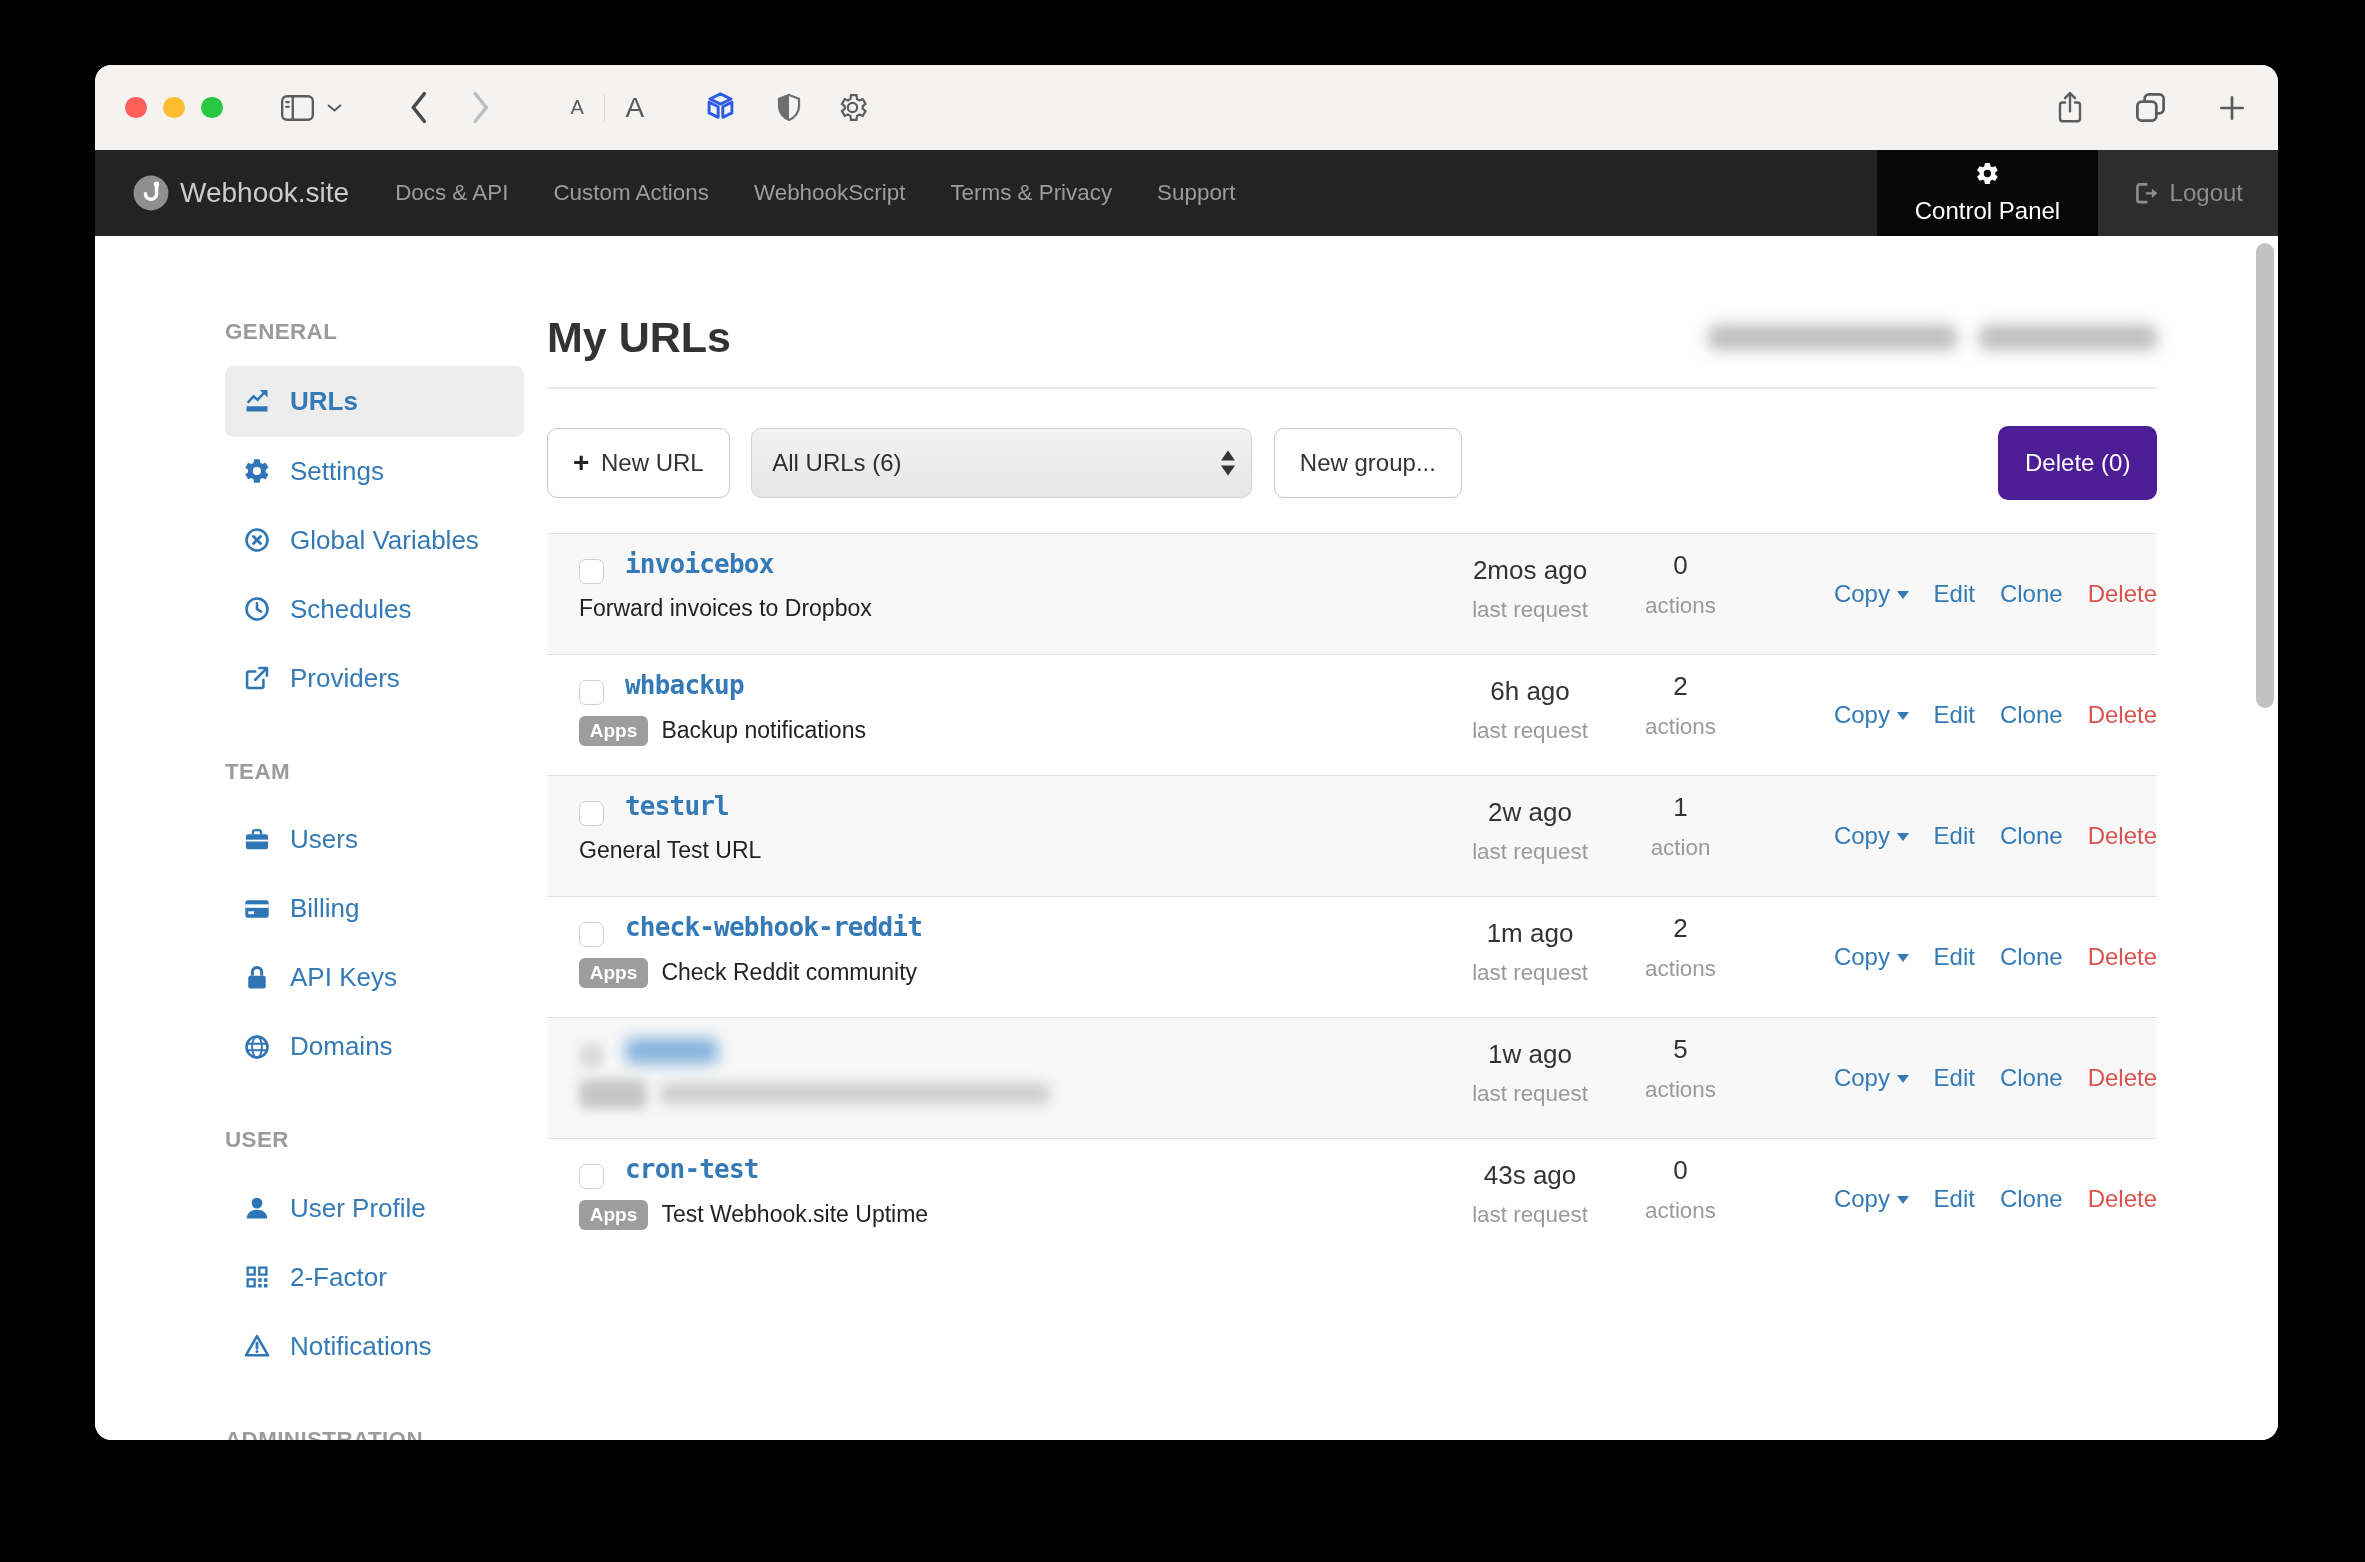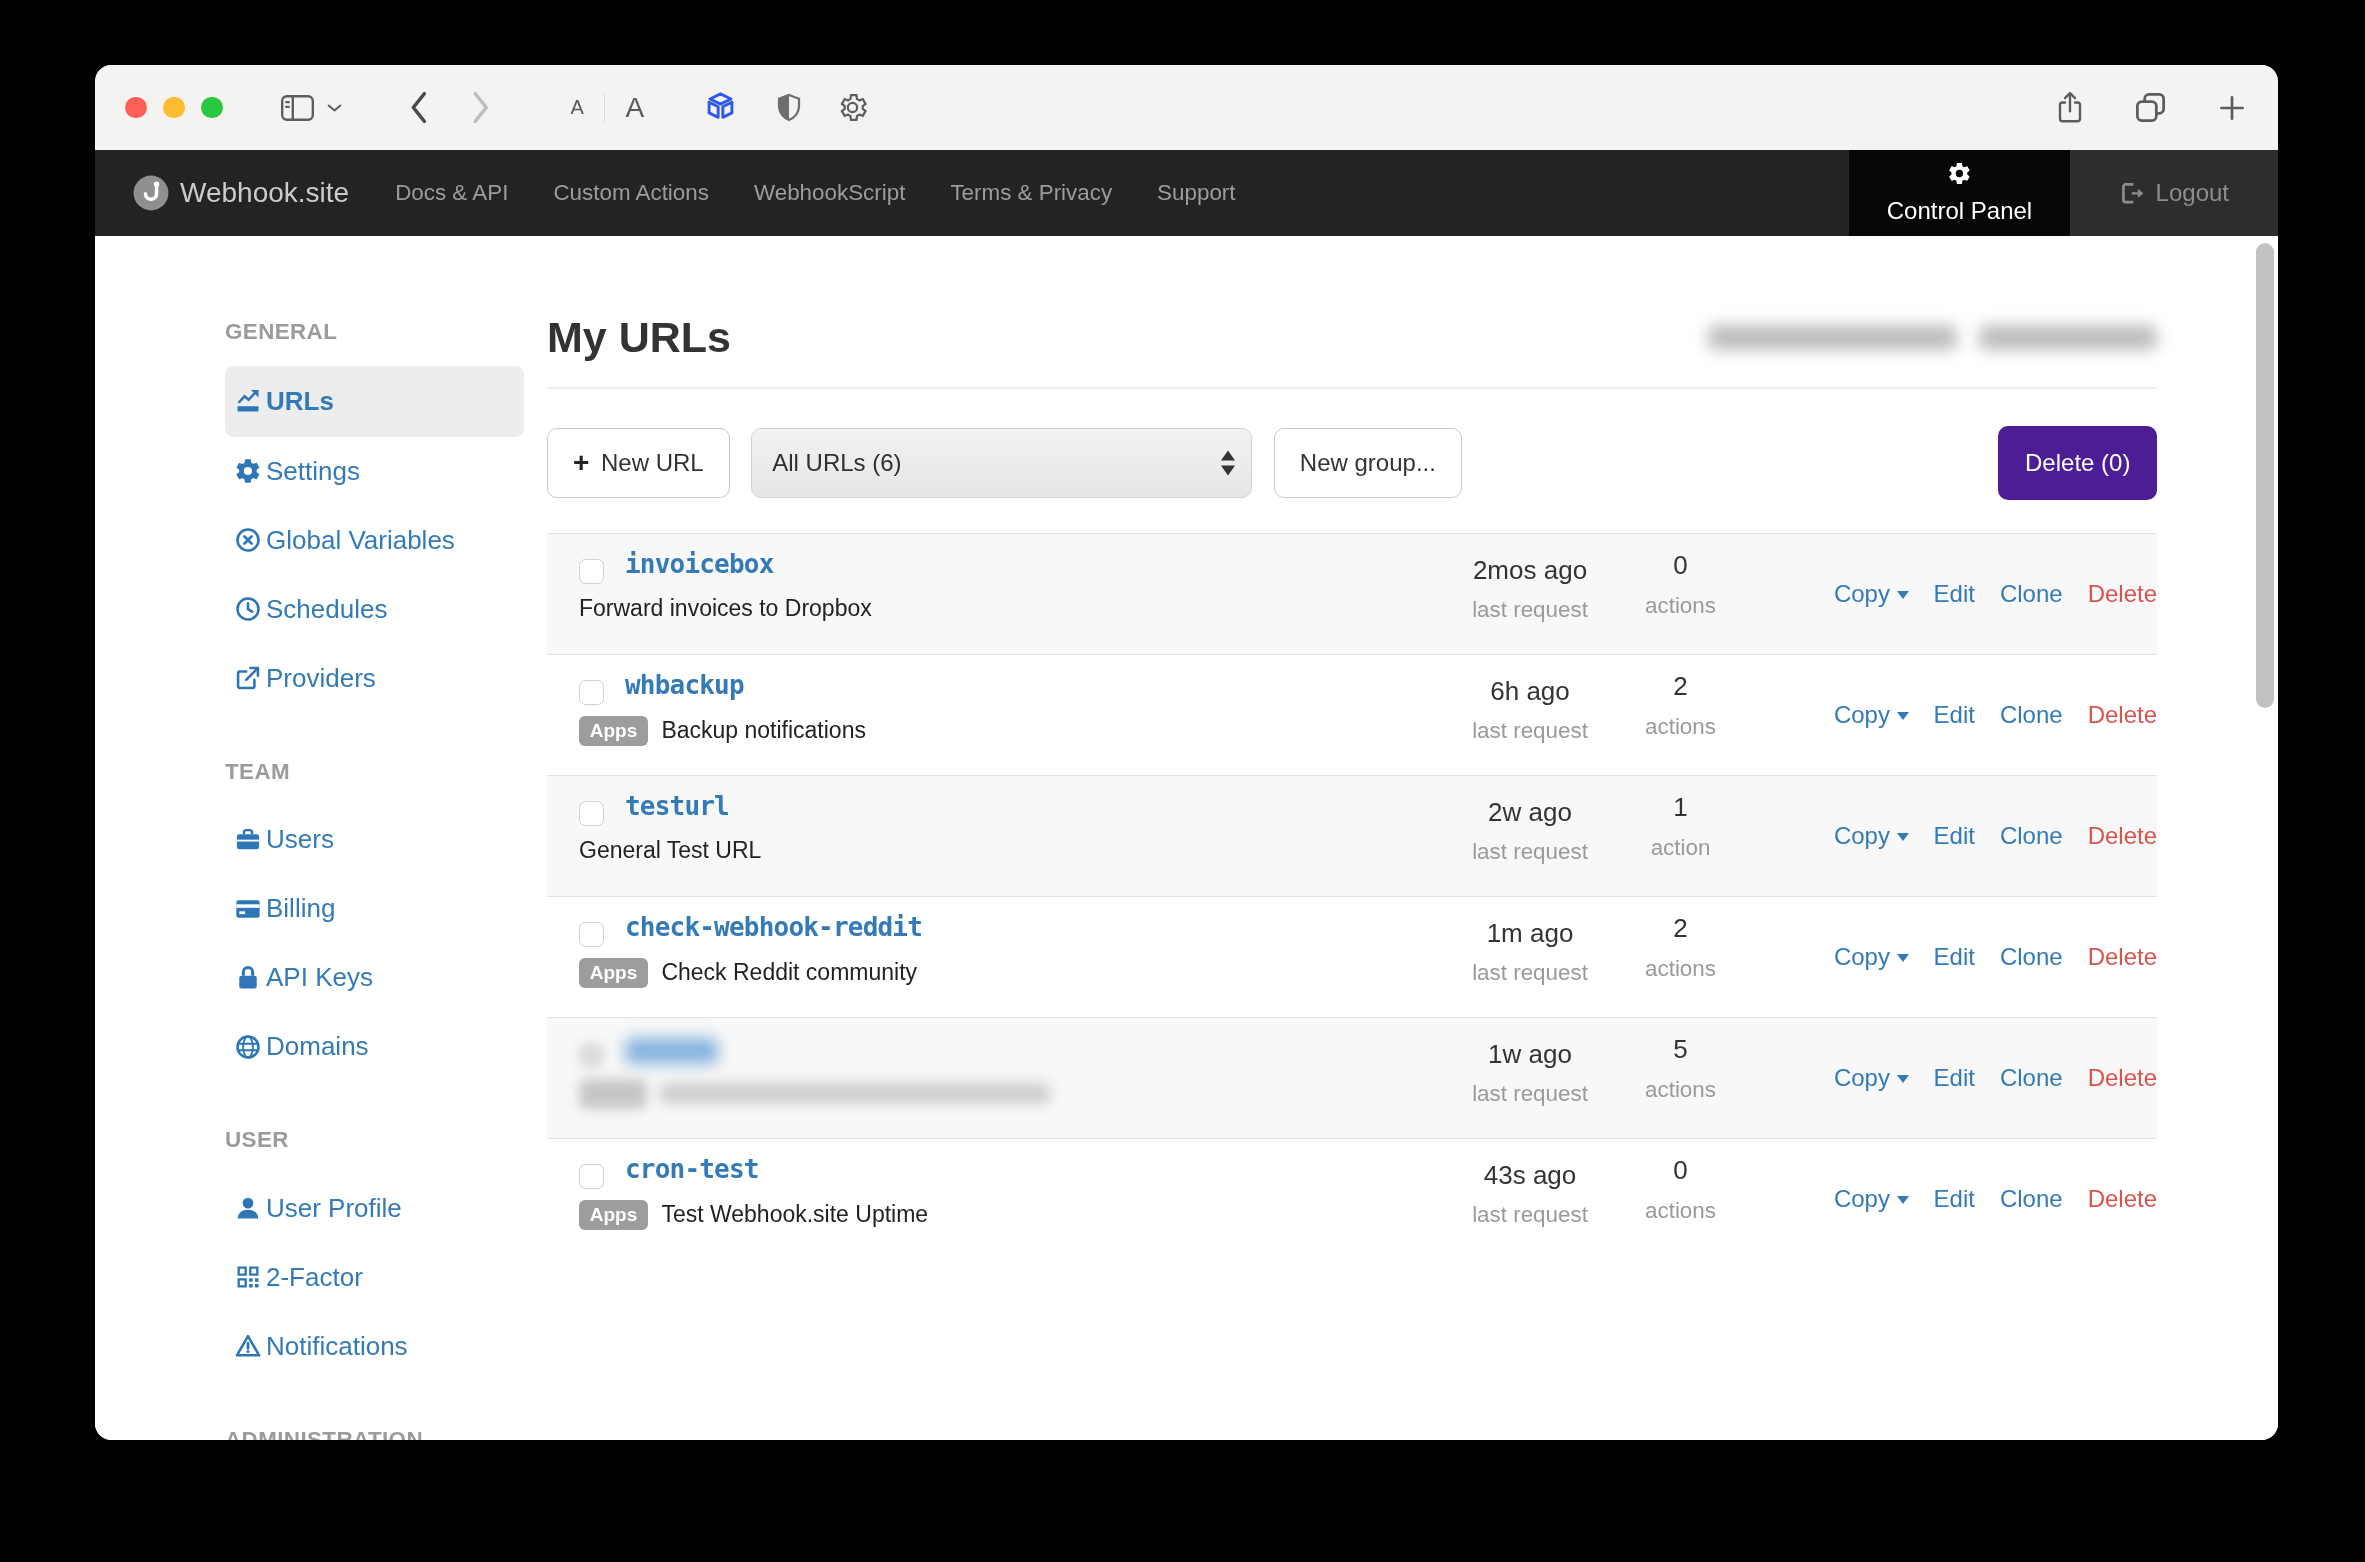--- a/index.html
+++ b/index.html
@@ -25,30 +25,30 @@
   .reload{position:absolute;right:13.3px;top:11.6px;}
   .tb-right{display:flex;align-items:center;gap:48px;margin-left:auto;}
   
   .navbar{height:86px;background:#232323;display:flex;align-items:center;}
   .brand{display:flex;align-items:center;gap:10px;padding-left:37px;}
   .brand-name{font-size:28px;color:#cbcbcb;}
   .navlinks{display:flex;gap:45px;margin-left:46px;}
   .navlink{font-size:22.4px;color:#9c9c9c;}
   .nav-cp{margin-left:auto;height:100%;width:221px;background:#070707;display:flex;align-items:center;
           justify-content:center;gap:11.6px;color:#fff;font-size:24px;flex-direction:column;}
-  .nav-lo{height:100%;width:208px;background:#2d2d2d;display:flex;align-items:center;
+  .nav-lo{height:100%;width:180px;background:#2d2d2d;display:flex;align-items:center;
           justify-content:center;gap:10px;color:#8d8d8d;font-size:24px;}
   
   .content{position:relative;height:1204px;background:#fff;overflow:hidden;border-radius:9px;}
   .scrollthumb{position:absolute;right:4.2px;top:6.6px;width:18px;height:465px;border-radius:9px;background:#c2c2c2;z-index:9;}
   
   .sidebar{position:absolute;left:130px;top:0;width:299px;padding-top:83px;}
   .side-title{font-size:22.4px;font-weight:bold;color:#9b9b9b;letter-spacing:0.4px;line-height:26.6px;margin:46px 0 20px 0;}
   .side-title:first-child{margin-top:0;}
-  .side-item{height:69px;display:flex;align-items:center;gap:3px;padding-left:8px;cursor:pointer;}
+  .side-item{height:69px;display:flex;align-items:center;gap:18px;padding-left:17px;cursor:pointer;}
   .side-item.active{background:#ededed;border-radius:8.3px;height:71px;}
   .side-icon{width:30px;display:flex;justify-content:center;color:#2e76b5;}
   .side-icon svg{display:block;}
   .side-label{font-size:26px;color:#337ab7;}
   .side-item.active .side-label{font-weight:bold;}
   
   .main{position:absolute;left:452px;top:0;width:1610px;padding-top:76px;}
   .head-row{display:flex;align-items:center;justify-content:space-between;}
   .page-title{font-size:43px;font-weight:bold;color:#333;line-height:50px;}
   .acct-blur{display:flex;gap:21.6px;align-items:center;}

